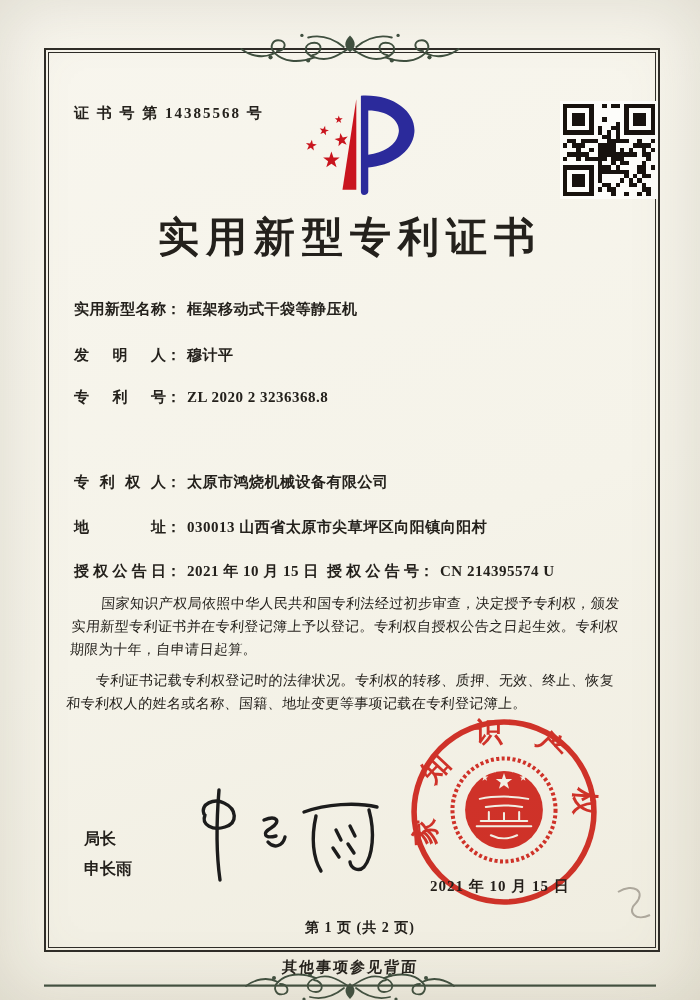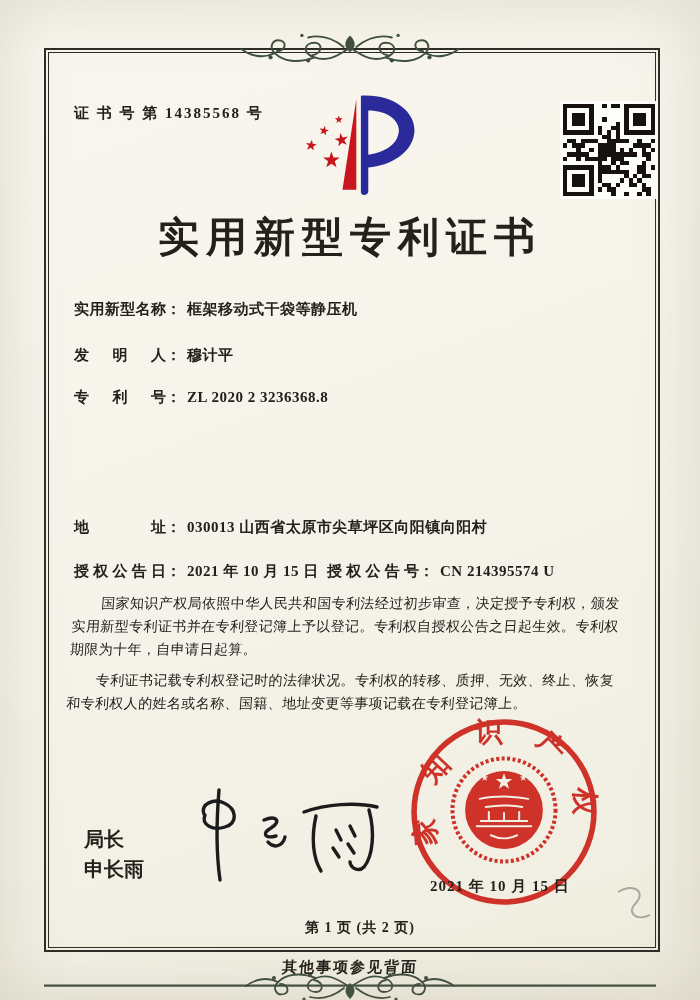--- a/index.html
+++ b/index.html
@@ -26,21 +26,21 @@
   .fields{left:74px;top:296px;width:560px;height:300px;}
   .frow{position:absolute;left:0;white-space:nowrap;font-size:15px;font-weight:600;}
   .frow .lbl{display:inline-block;width:92px;text-align:justify;text-align-last:justify;
     vertical-align:bottom;}
   .frow .val{margin-left:6px;letter-spacing:.5px;}
   .r1{top:4px}.r2{top:50px}.r3{top:92px}.r4{top:136px}.r5{top:177px}.r6{top:222px}.r7{top:266px}
   .pair2{position:absolute;left:253px;top:0;white-space:nowrap;}
   .paras{left:74px;top:592px;width:553px;transform:skewX(-4deg);transform-origin:0 0;}
   .paras p{margin:0 0 8px 0;font-size:14px;line-height:23px;text-indent:2em;
     letter-spacing:.4px;font-weight:500;}
-  .signer{left:84px;top:824px;font-size:20px;font-weight:600;line-height:30px;}
+  .signer{left:84px;top:824px;font-size:16px;font-weight:600;line-height:30px;}
   .signature{left:163px;top:782px;width:232px;height:100px;z-index:2;}
   .seal{left:408px;top:716px;width:192px;height:192px;z-index:3;opacity:.93;
     mix-blend-mode:multiply;}
   .seal-date{left:430px;top:877px;font-size:15px;font-weight:600;letter-spacing:1px;
     z-index:4;color:#241f1a;}
   .stray{left:612px;top:880px;width:52px;height:48px;z-index:1;opacity:.65;}
   .page-no{left:14px;top:919px;width:692px;text-align:center;font-size:14px;font-weight:600;
     letter-spacing:1px;z-index:2;}
   .back-note{left:0;top:958px;width:700px;text-align:center;font-size:15px;font-weight:600;
     letter-spacing:2px;transform:skewX(-4deg);}
@@ -545,20 +545,23 @@
 
 <div class="abs fields">
   <div class="frow r1">
     <span class="lbl">实用新型名称</span><span>：</span><span class="val">框架移动式干袋等静压机</span>
   </div>
   <div class="frow r2">
     <span class="lbl">发明人</span><span>：</span><span class="val">穆计平</span>
   </div>
   <div class="frow r3">
     <span class="lbl">专利号</span><span>：</span><span class="val">ZL 2020 2 3236368.8</span>
+  </div>
+  <div class="frow r5">
+    <span class="lbl">专利权人</span><span>：</span><span class="val">太原市鸿烧机械设备有限公司</span>
   </div>
   <div class="frow r6">
     <span class="lbl">地址</span><span>：</span><span class="val">030013 山西省太原市尖草坪区向阳镇向阳村</span>
   </div>
   <div class="frow r7">
     <span class="lbl">授权公告日</span><span>：</span><span class="val">2021 年 10 月 15 日</span>
     <span class="pair2">
       <span class="lbl">授权公告号</span><span>：</span><span class="val">CN 214395574 U</span>
     </span>
   </div>

